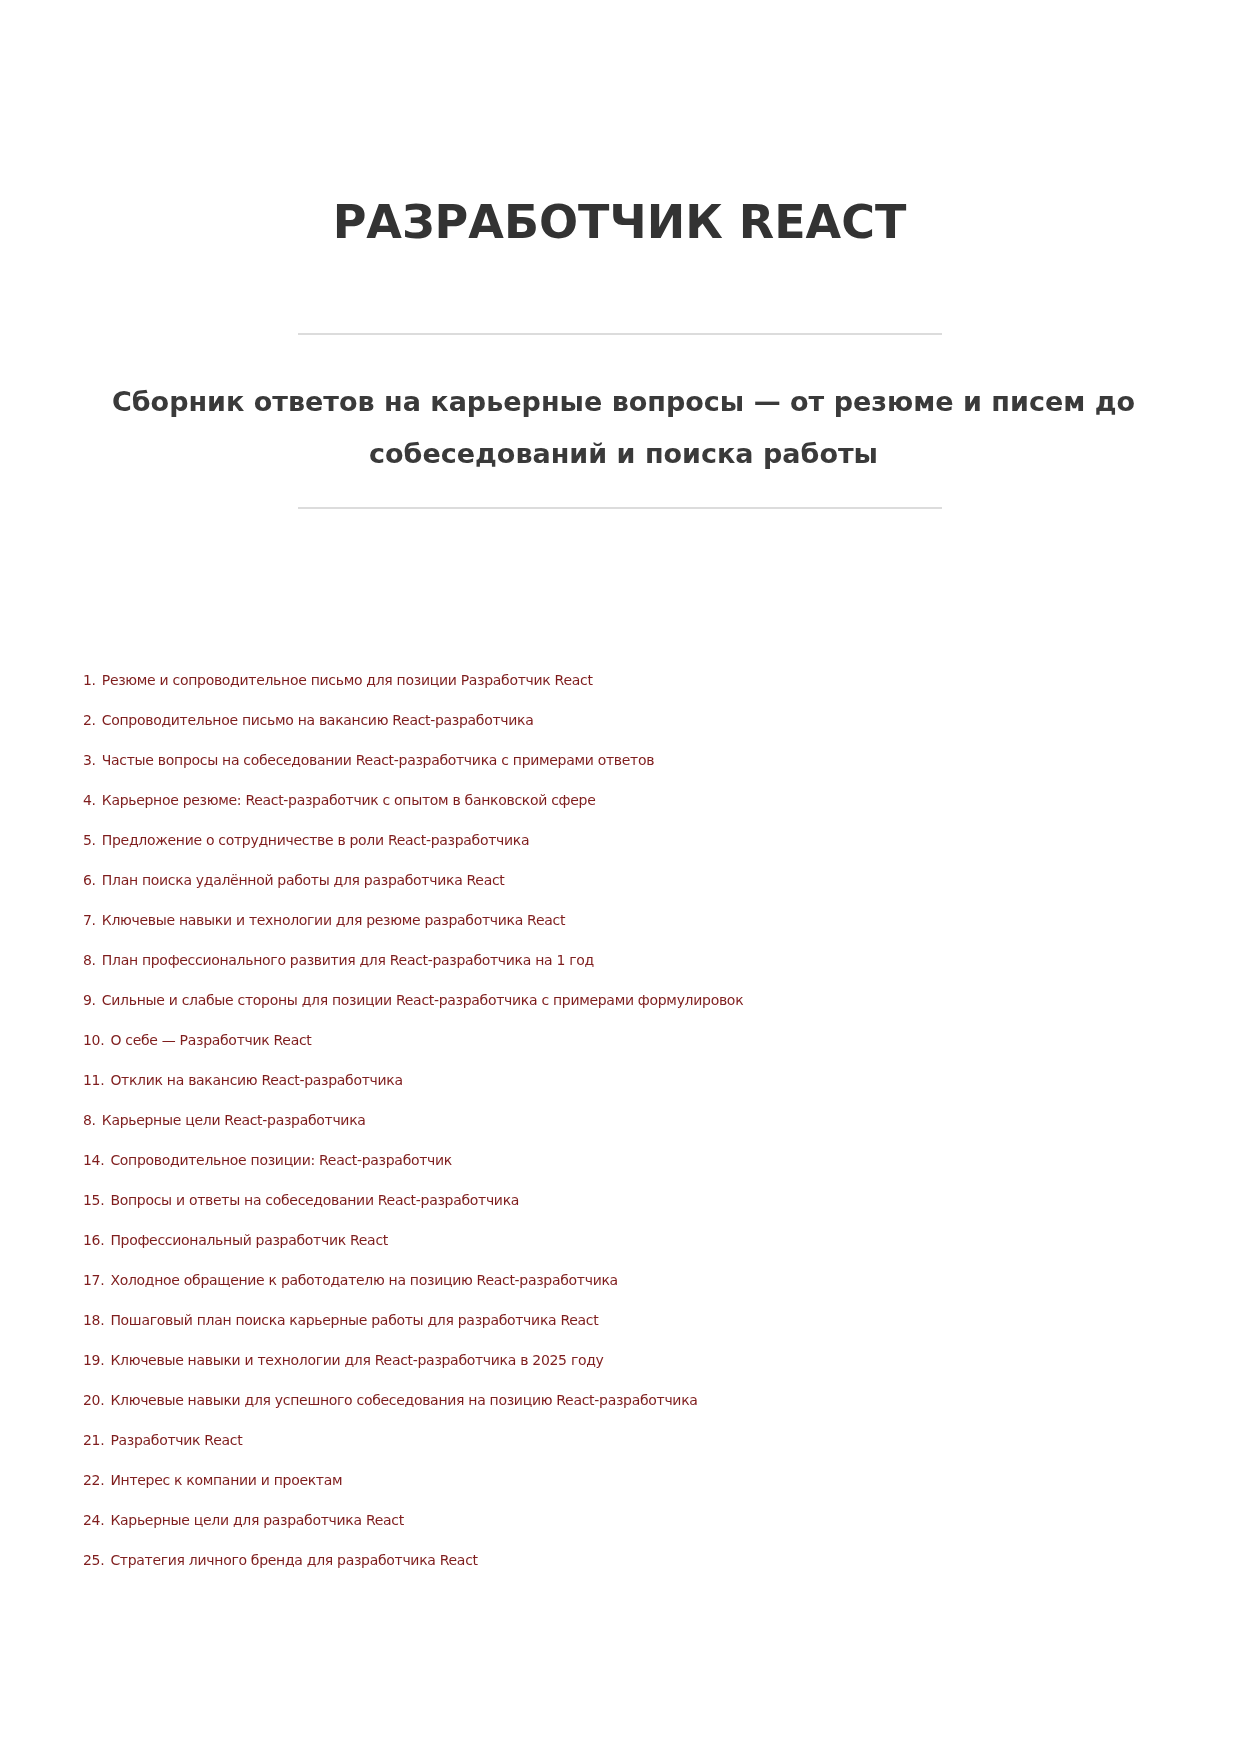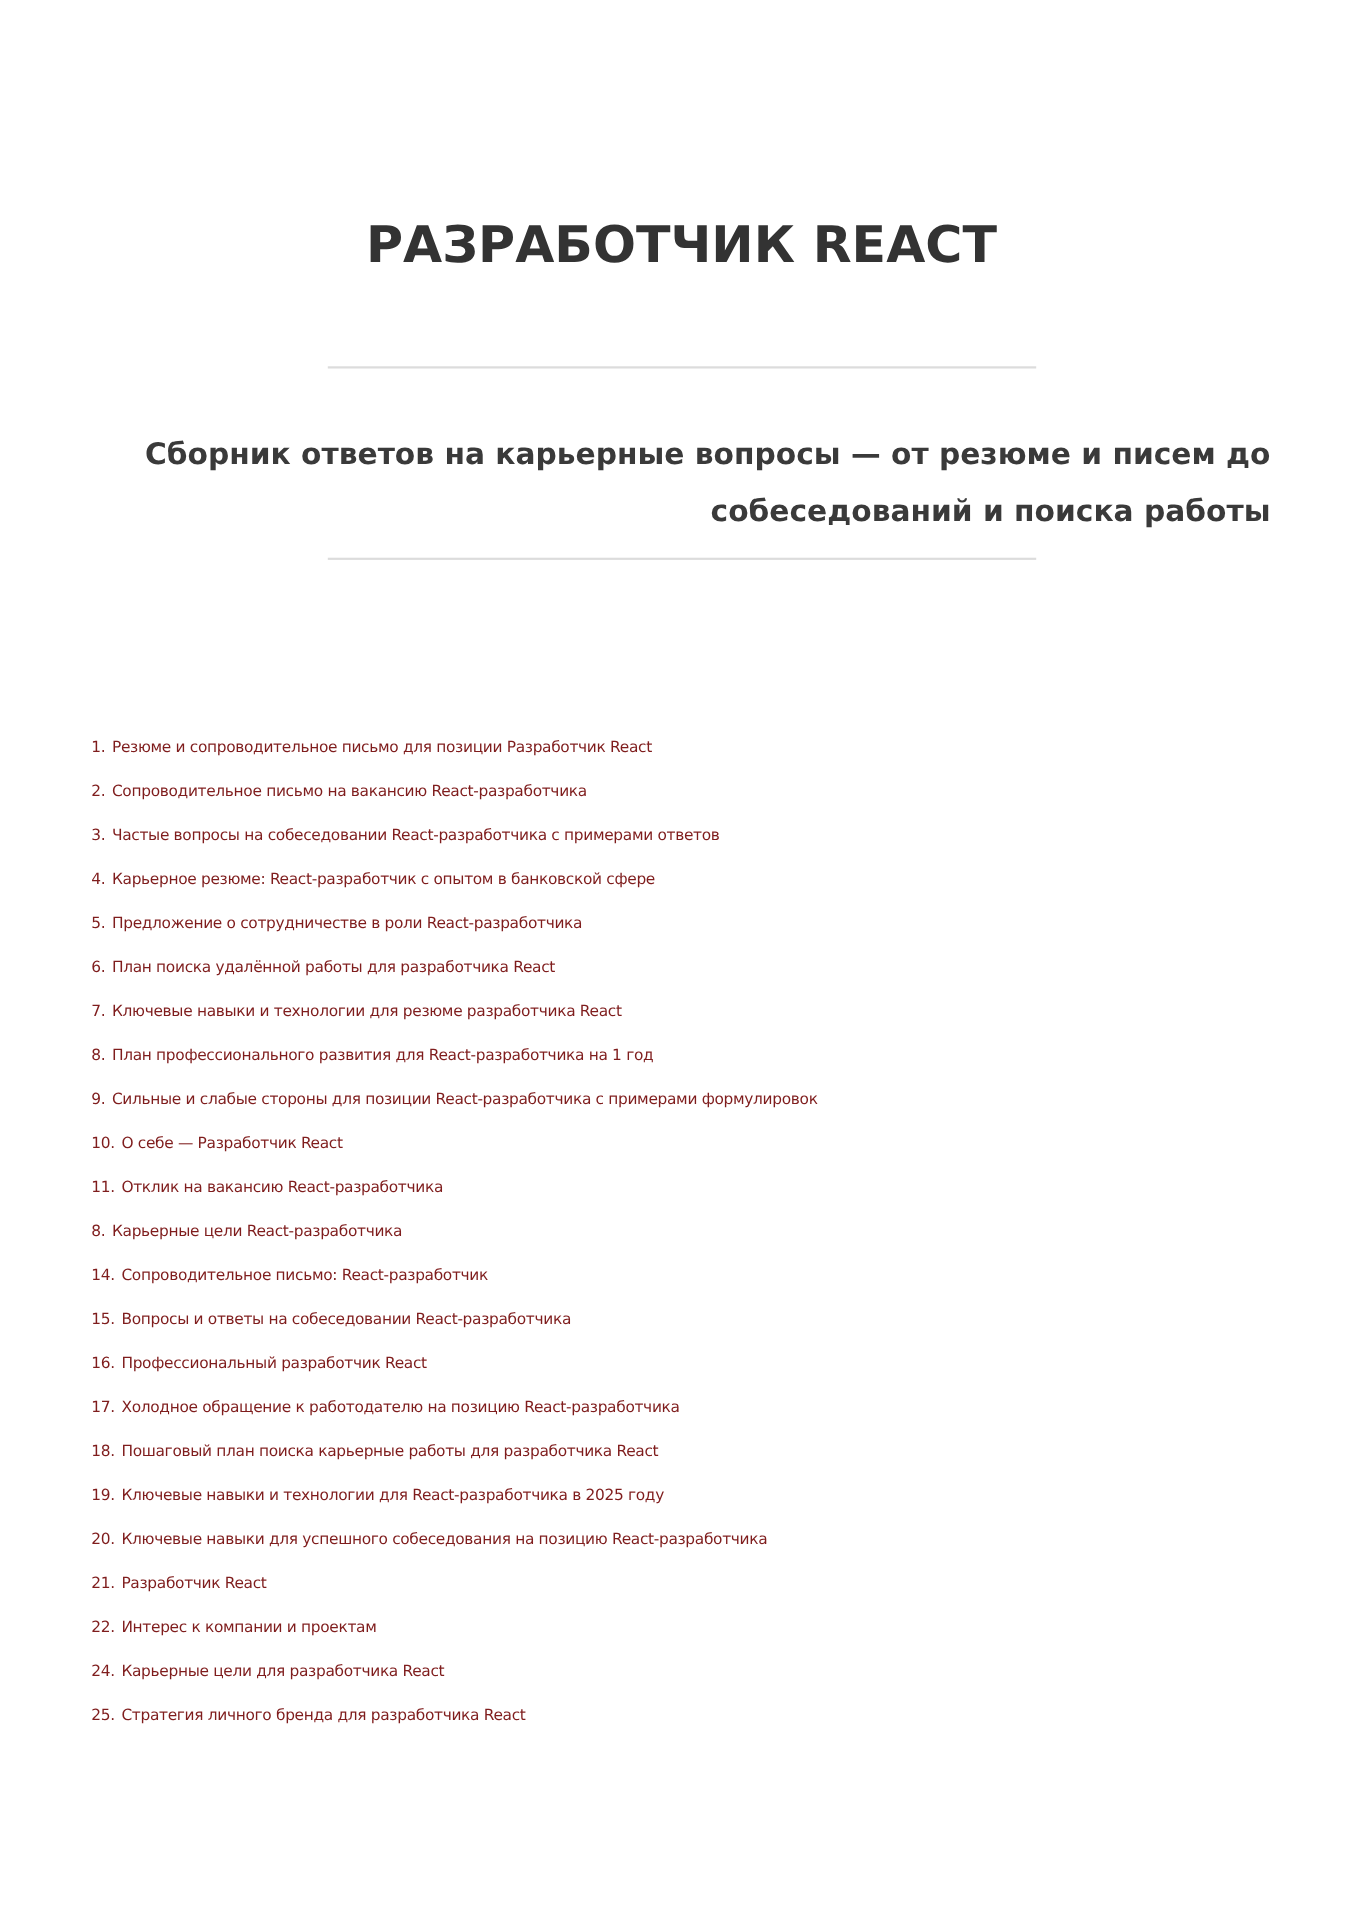--- a/index.html
+++ b/index.html
@@ -44,27 +44,27 @@
       border: none;
       margin: 0;
     }
     .divider.top { top: 333px; }
     .divider.bottom { top: 507px; }
     .subtitle {
       position: absolute;
       top: 372px;
       left: 100px;
       width: 1039px;
-      text-align: right;
+      text-align: center;
       font-family: "DejaVu Sans", sans-serif;
       font-weight: bold;
       font-size: 27px;
       line-height: 52px;
       color: #3a3a3a;
-      margin: 16px;
+      margin: 4px;
     }
     .toc {
       position: absolute;
       top: 660px;
       left: 83px;
       margin: 0;
       padding: 0;
       list-style: none;
     }
     .toc-item {
@@ -93,21 +93,21 @@
     <li class="toc-item"><span class="toc-num">3.</span><span>Частые вопросы на собеседовании React-разработчика с примерами ответов</span></li>
     <li class="toc-item"><span class="toc-num">4.</span><span>Карьерное резюме: React-разработчик с опытом в банковской сфере</span></li>
     <li class="toc-item"><span class="toc-num">5.</span><span>Предложение о сотрудничестве в роли React-разработчика</span></li>
     <li class="toc-item"><span class="toc-num">6.</span><span>План поиска удалённой работы для разработчика React</span></li>
     <li class="toc-item"><span class="toc-num">7.</span><span>Ключевые навыки и технологии для резюме разработчика React</span></li>
     <li class="toc-item"><span class="toc-num">8.</span><span>План профессионального развития для React-разработчика на 1 год</span></li>
     <li class="toc-item"><span class="toc-num">9.</span><span>Сильные и слабые стороны для позиции React-разработчика с примерами формулировок</span></li>
     <li class="toc-item"><span class="toc-num">10.</span><span>О себе — Разработчик React</span></li>
     <li class="toc-item"><span class="toc-num">11.</span><span>Отклик на вакансию React-разработчика</span></li>
     <li class="toc-item"><span class="toc-num">8.</span><span>Карьерные цели React-разработчика</span></li>
-    <li class="toc-item"><span class="toc-num">14.</span><span>Сопроводительное письмо: React-разработчик</span></li>
+    <li class="toc-item"><span class="toc-num">14.</span><span>Сопроводительное позиции: React-разработчик</span></li>
     <li class="toc-item"><span class="toc-num">15.</span><span>Вопросы и ответы на собеседовании React-разработчика</span></li>
     <li class="toc-item"><span class="toc-num">16.</span><span>Профессиональный разработчик React</span></li>
     <li class="toc-item"><span class="toc-num">17.</span><span>Холодное обращение к работодателю на позицию React-разработчика</span></li>
     <li class="toc-item"><span class="toc-num">18.</span><span>Пошаговый план поиска карьерные работы для разработчика React</span></li>
     <li class="toc-item"><span class="toc-num">19.</span><span>Ключевые навыки и технологии для React-разработчика в 2025 году</span></li>
     <li class="toc-item"><span class="toc-num">20.</span><span>Ключевые навыки для успешного собеседования на позицию React-разработчика</span></li>
     <li class="toc-item"><span class="toc-num">21.</span><span>Разработчик React</span></li>
     <li class="toc-item"><span class="toc-num">22.</span><span>Интерес к компании и проектам</span></li>
     <li class="toc-item"><span class="toc-num">24.</span><span>Карьерные цели для разработчика React</span></li>
     <li class="toc-item"><span class="toc-num">25.</span><span>Стратегия личного бренда для разработчика React</span></li>

